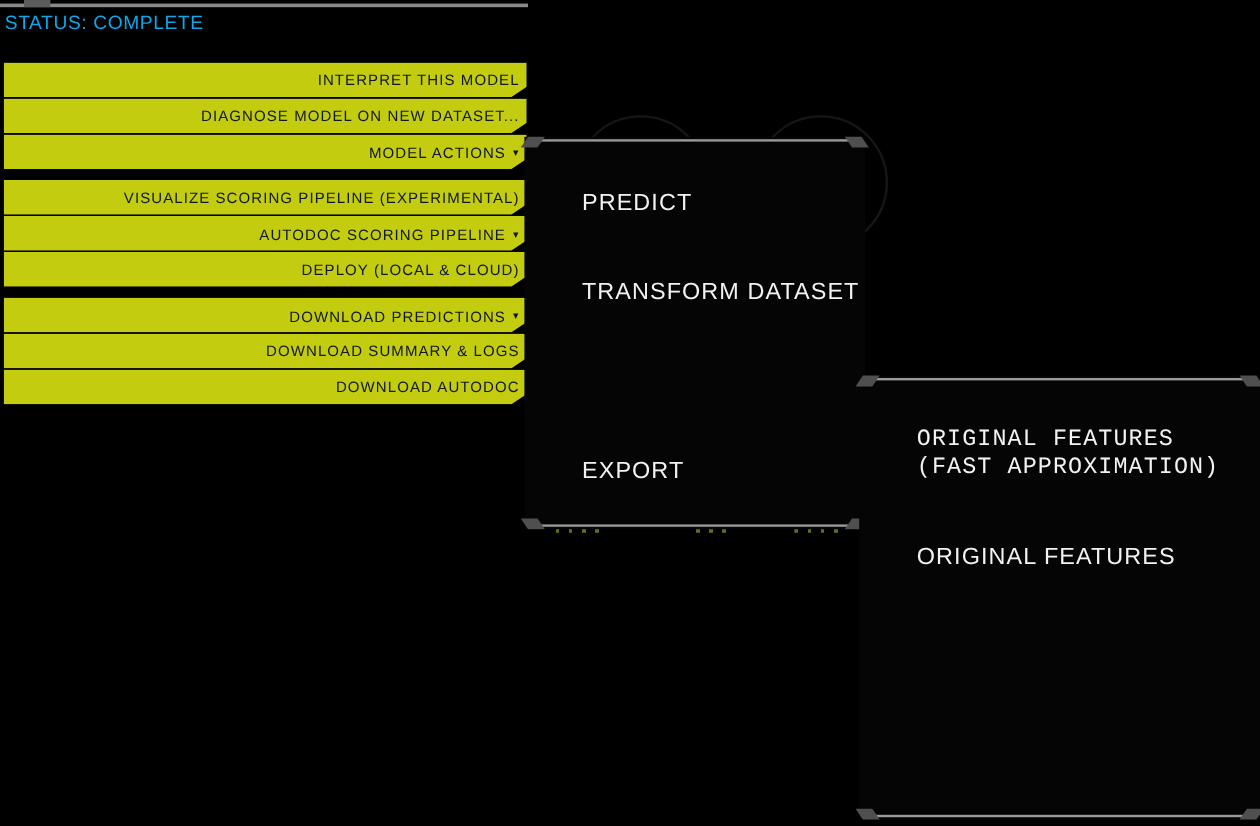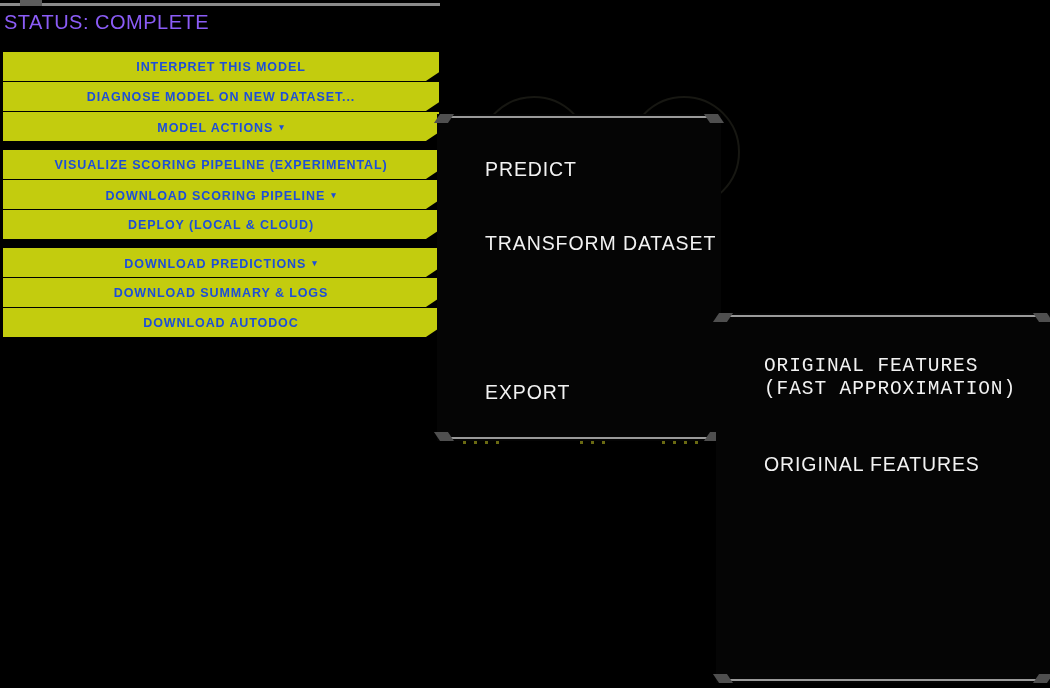--- a/index.html
+++ b/index.html
@@ -33,43 +33,43 @@
   .top-rule::before {
     content: "";
     position: absolute;
     left: 20px; top: -3px;
     width: 22px; height: 6px;
     background: #5c5c5c;
   }
   #status-line {
     position: absolute;
     left: 4px; top: 11px;
-    font-size: 20px;
+    font-size: 16px;
     letter-spacing: 0.5px;
-    color: #8b5cf6;
+    color: #0ea5e9;
     font-family: "Liberation Sans", sans-serif;
     font-weight: 400;
     white-space: nowrap;
   }
 
   .btn-stack { position: absolute; left: 3px; top: 52px; width: 436px; }
   .btn-group { margin-bottom: 9px; }
   .btn {
     position: relative;
     display: block;
     width: 436px;
     height: 29px;
     line-height: 29px;
     margin: 0 0 1px 0;
     background: #c3cc0e;
-    color: #1d4ed8;
+    color: #0f172a;
     font-size: 12.5px;
-    font-weight: 700;
+    font-weight: 400;
     letter-spacing: 0.9px;
-    text-align: center;
+    text-align: right;
     border: 0;
     cursor: pointer;
     clip-path: polygon(0 0, 100% 0, 100% 70%, 97% 100%, 0 100%);
     font-family: "Liberation Sans", sans-serif;
     white-space: nowrap;
     overflow: hidden;
   }
   .btn .caret {
     display: inline-block;
     margin-left: 6px;
@@ -245,21 +245,21 @@
         <button class="btn">
           <span>MODEL ACTIONS</span><span class="caret">▾</span>
         </button>
       </div>
 
       <div class="btn-group">
         <button class="btn">
           <span>VISUALIZE SCORING PIPELINE (EXPERIMENTAL)</span>
         </button>
         <button class="btn">
-          <span>DOWNLOAD SCORING PIPELINE</span><span class="caret">▾</span>
+          <span>AUTODOC SCORING PIPELINE</span><span class="caret">▾</span>
         </button>
         <button class="btn">
           <span>DEPLOY (LOCAL &amp; CLOUD)</span>
         </button>
       </div>
 
       <div class="btn-group">
         <button class="btn">
           <span>DOWNLOAD PREDICTIONS</span><span class="caret">▾</span>
         </button>

